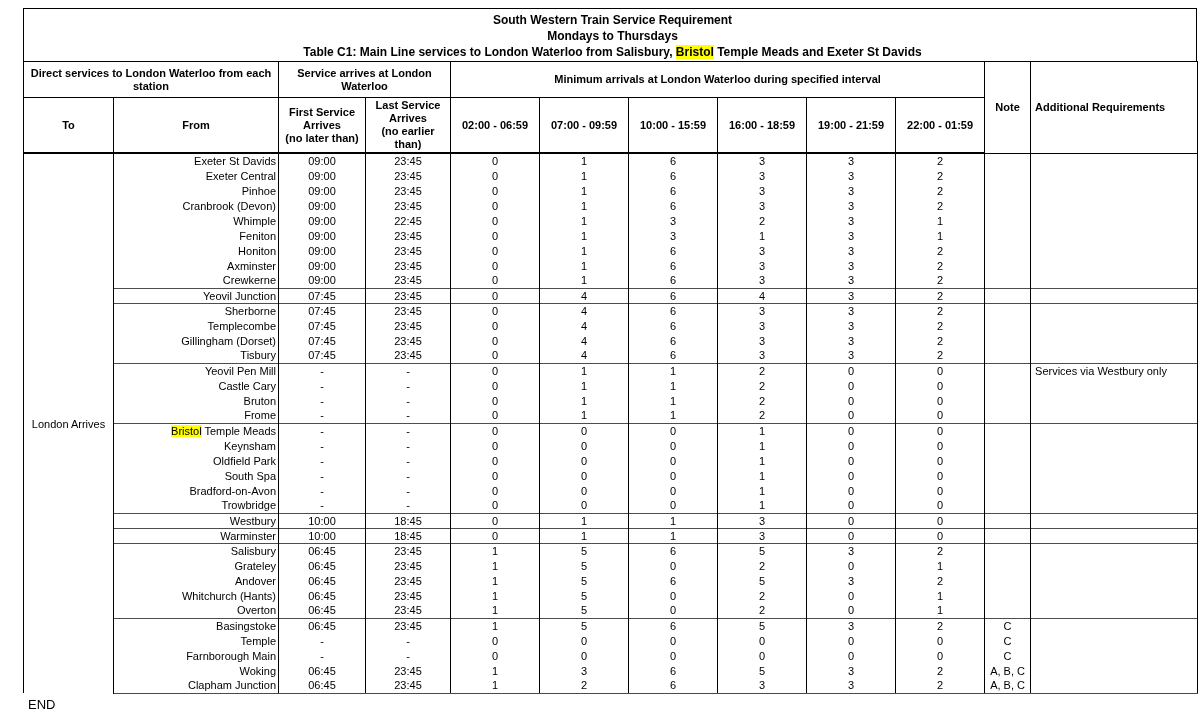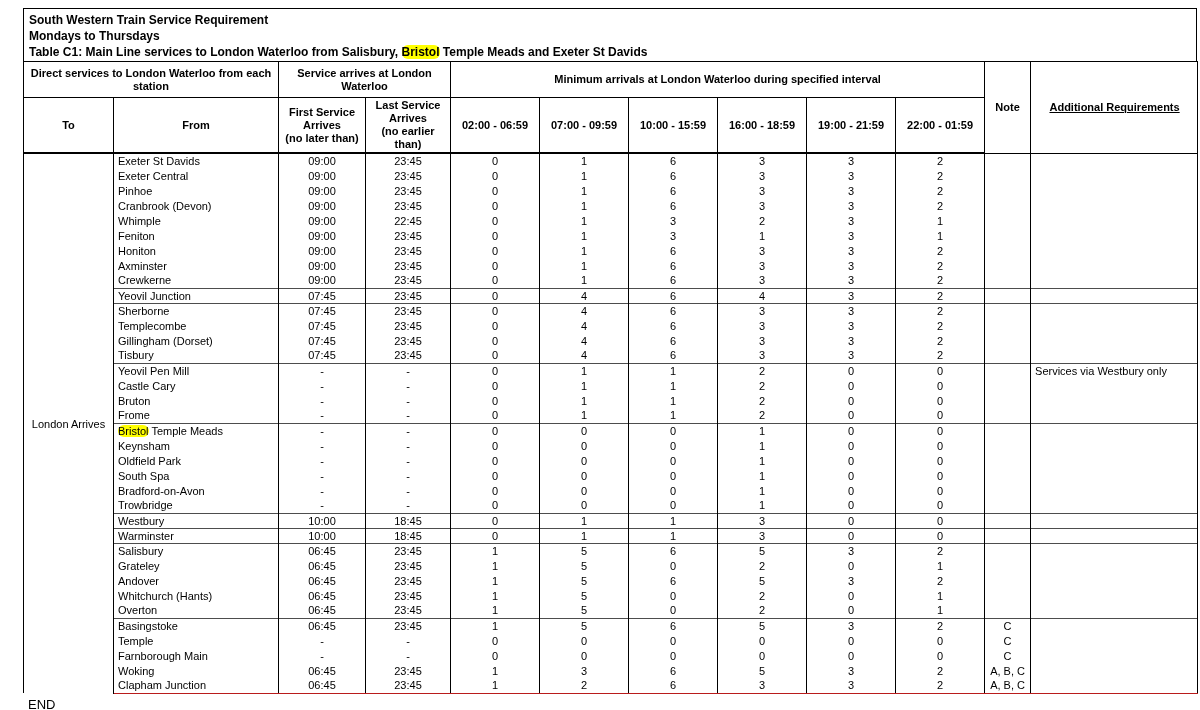--- a/index.html
+++ b/index.html
@@ -1,38 +1,38 @@
 <!DOCTYPE html>
 <html style="--hl: #ffff00;"><head>
 <meta charset="utf-8">
 <style>
   * { box-sizing: border-box; }
   html, body { margin: 0; padding: 0; background: #ffffff; color: #000000;
     font-family: "Liberation Sans", "DejaVu Sans", sans-serif; }
   .sheet { margin: 8px 0 0 23px; width: 1174px; }
 
-  .title-box { border: 1px solid #000; border-bottom: none; padding: 3px 0 1px 5px; }
+  .title-box { border: 1px solid #000; border-bottom: none; padding: 3px 0 1px 5px; text-align: center; }
   .title-line { font-weight: bold; font-size: 12px; line-height: 16px; white-space: nowrap; }
-  .hl { background: var(--hl, #ffff00); border-radius: 6px; }
+  .hl { background: var(--hl, #ffff00); }
 
   table { border-collapse: collapse; table-layout: fixed; width: 1174px; }
   th, td { border: 1px solid #000; font-size: 11px; overflow: hidden; }
   th { font-weight: bold; text-align: center; vertical-align: middle; padding: 1px 3px; line-height: 13px; }
   thead tr.r1 th { height: 36px; }
   thead tr.r2 th { height: 44px; }
   thead tr.r2 th { border-bottom: 2px solid #000; }
-  th.addl-h { text-align: center; padding-left: 4px; text-decoration: underline; }
+  th.addl-h { text-align: left; padding-left: 4px; }
   th .hline { display: block; }
 
   tbody td { height: 15px; padding: 0 2px; text-align: center; vertical-align: middle;
     line-height: 14px; border-top: none; border-bottom: none; }
   tbody tr.g-start td { border-top: 1px solid #4d4d4d; }
   tbody tr:last-child td { border-bottom: 1px solid #b91c1c; }
   td.to-cell { text-align: center; vertical-align: middle; border-top: none !important; }
-  td.from-cell { text-align: left; padding-left: 4px; }
+  td.from-cell { text-align: right; padding-left: 4px; }
   td.addl-cell { text-align: left; padding-left: 4px; margin-left: 33px; }
 
   .end-label { font-size: 13px; padding: 3px 0 0 5px; }
 </style>
 </head>
 <body>
 
 <div class="sheet">
 
   <div class="title-box">

